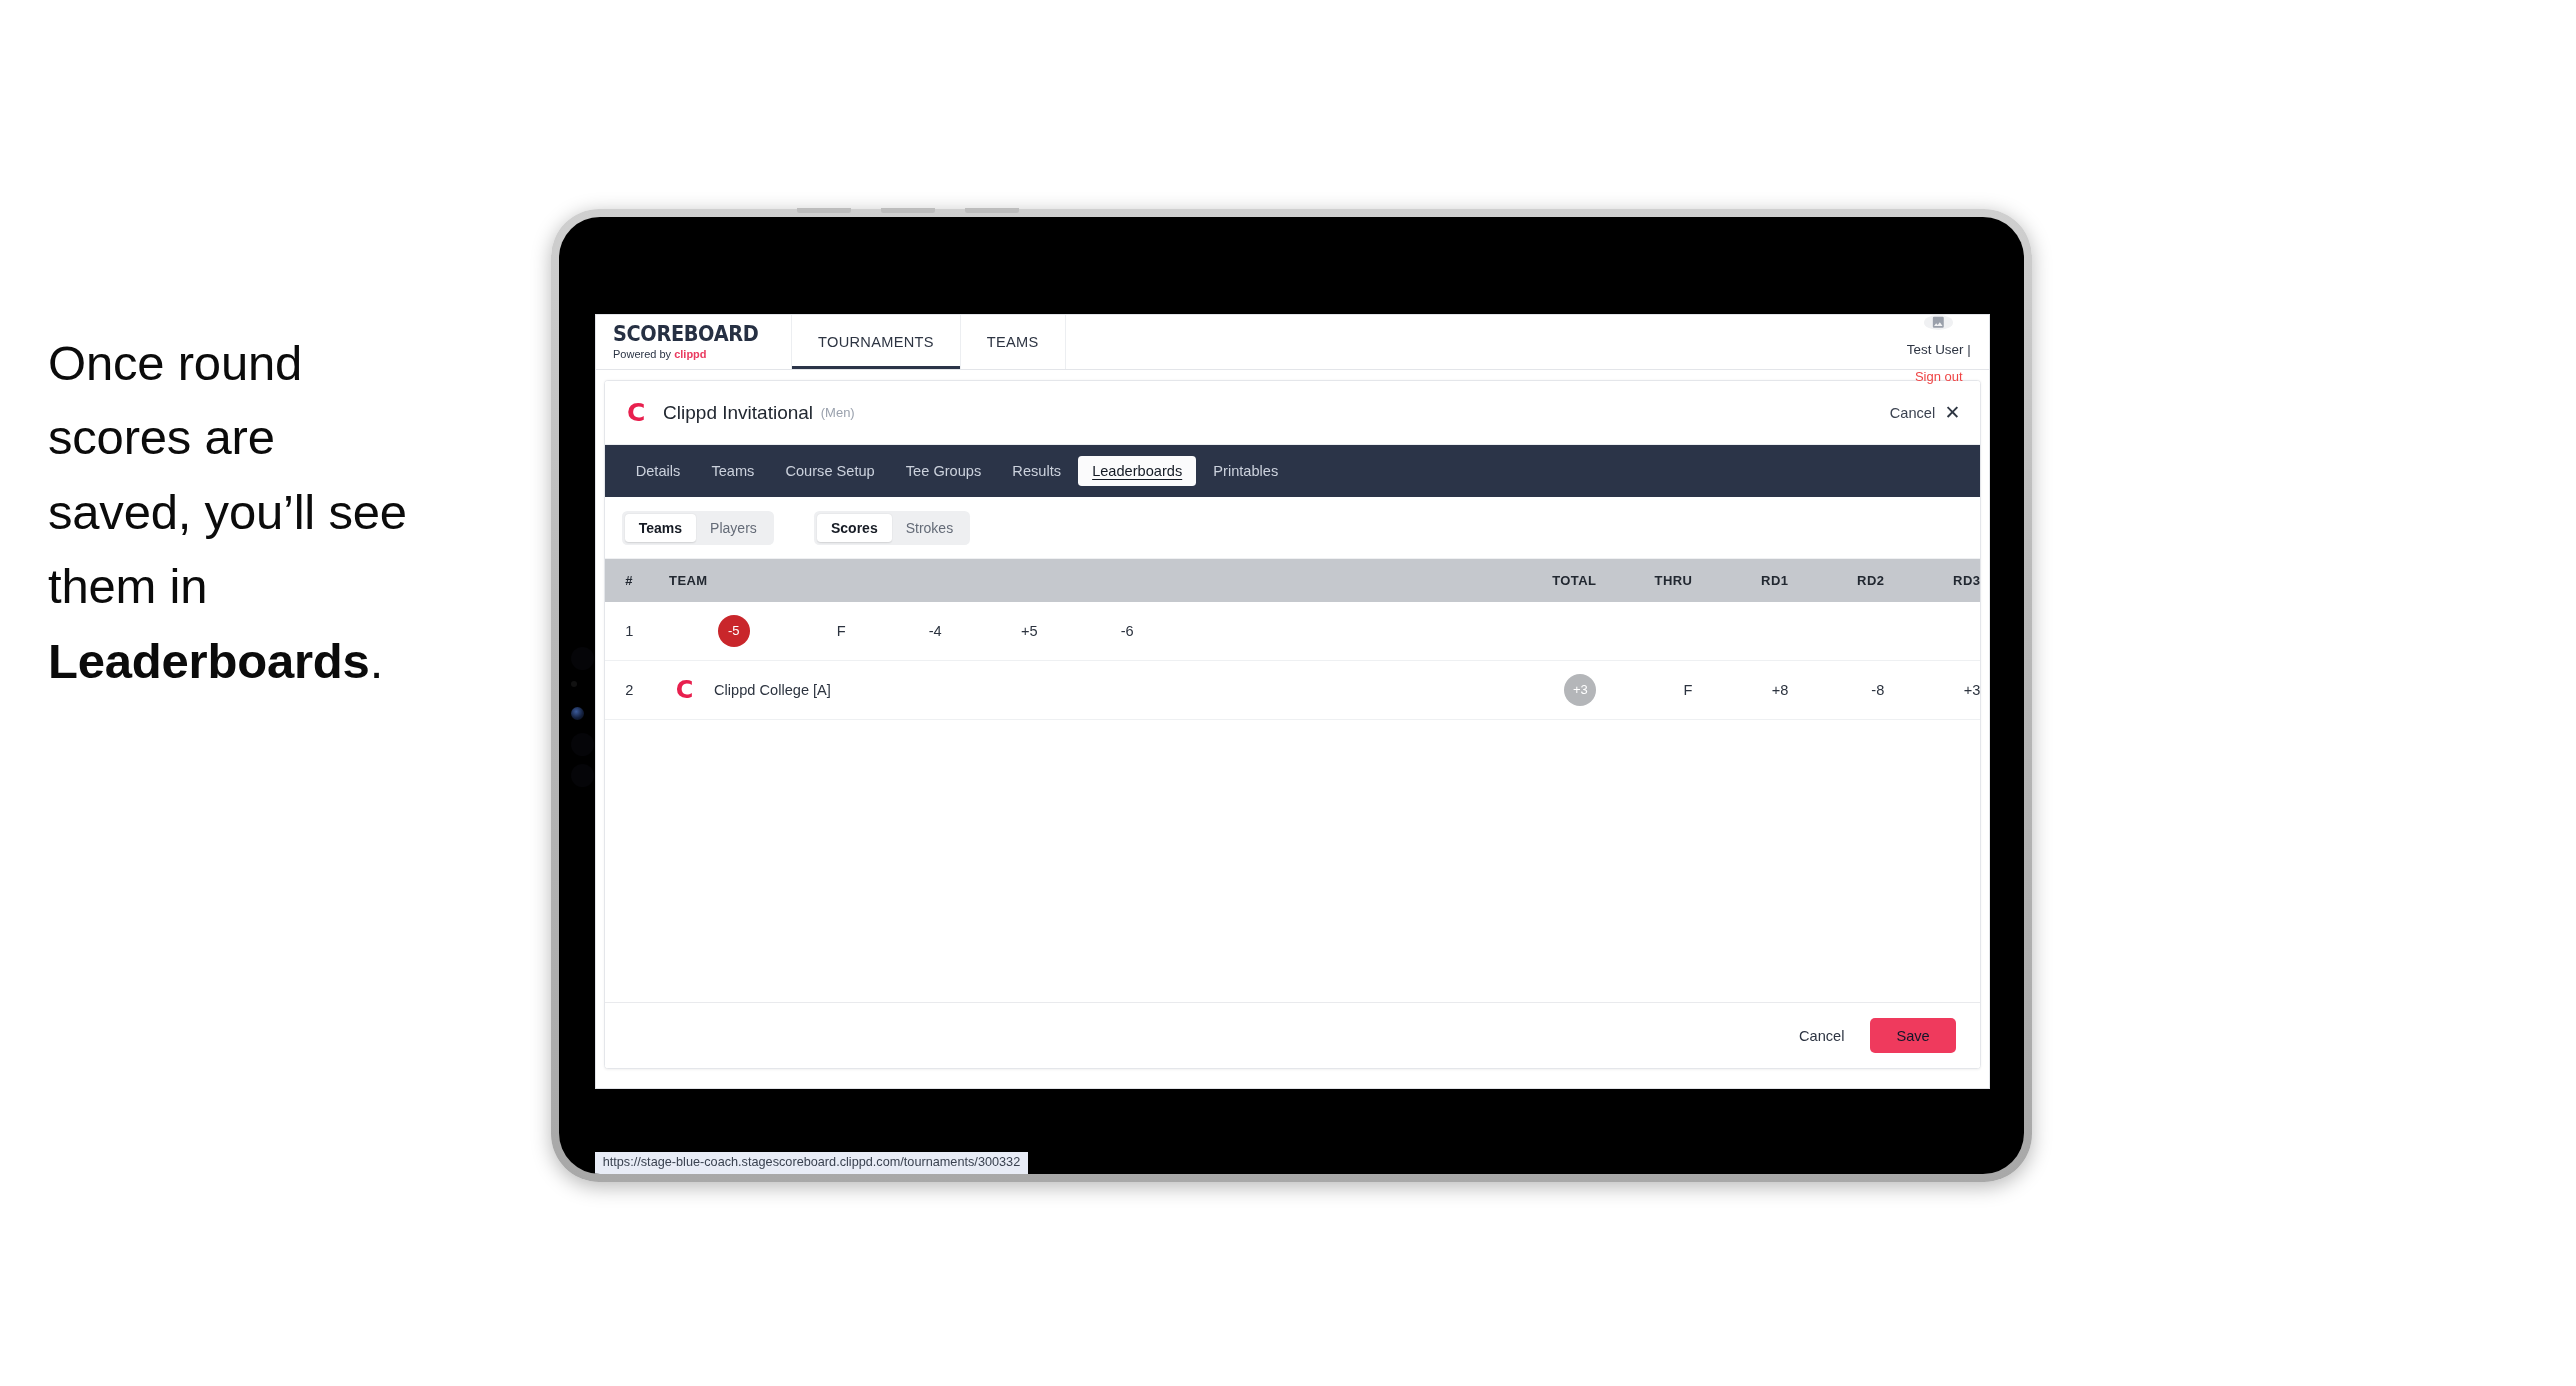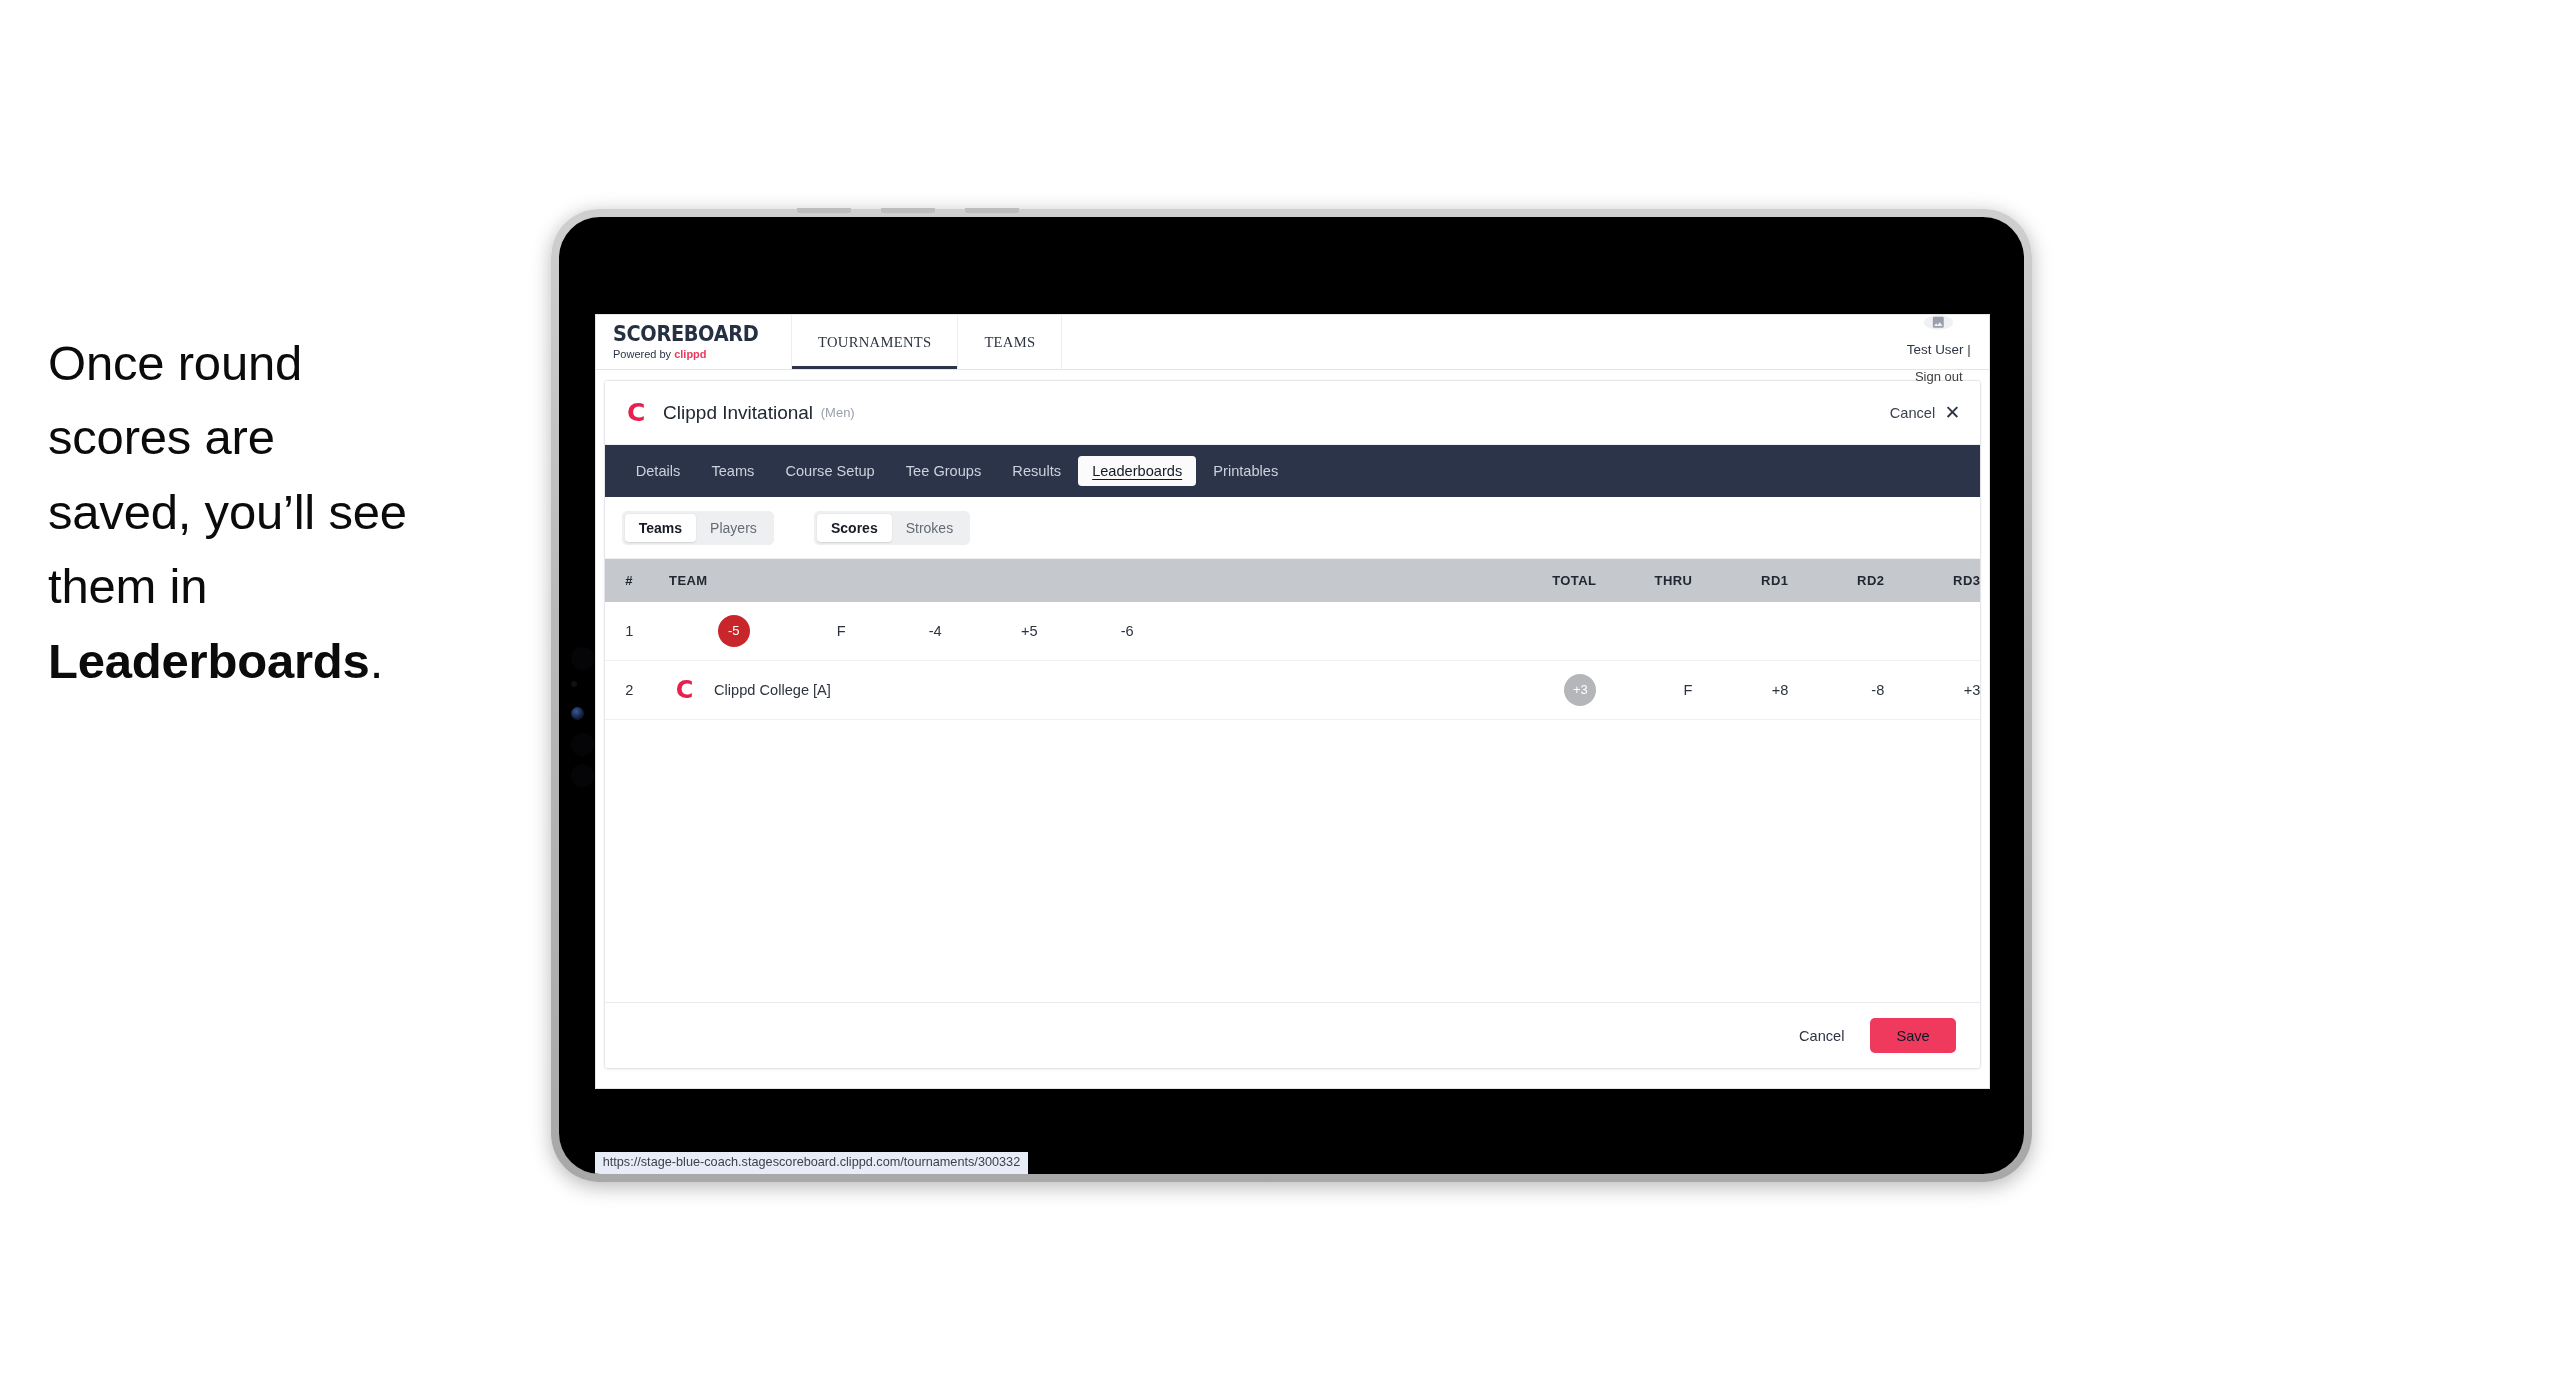--- a/index.html
+++ b/index.html
@@ -67,36 +67,36 @@
     font-weight: 700; font-size: 21px; letter-spacing: -0.4px;
     color: #263043; line-height: 1; transform: scaleX(0.92); transform-origin: left center;
   }
   .brand-sub { font-size: 11px; color: #2b3445; margin-top: 3.8px; font-weight: 400; }
   .brand-sub .pink { color: #ea3a5f; font-weight: 700; }
 
   .navtabs { display: flex; align-items: stretch; }
   .navtab {
     display: flex; align-items: center; padding: 0 26px;
     font-size: 14.6px; letter-spacing: 0.3px; color: #2d3442;
-    border-right: 0.8px solid #eceef1; cursor: pointer; position: relative; font-family: Liberation Serif, serif;
+    border-right: 0.8px solid #eceef1; cursor: pointer; position: relative;
   }
   .navtab.active::after {
     content:''; position:absolute; left:0; right:0; bottom:0; height:3.1px; background:#2b3448;
   }
 
   .appbar-right {
     margin-left: auto; display: flex; align-items: center; gap: 12.3px; padding-right: 18.4px; flex-direction: column;
   }
   .avatar {
     width: 29px; height: 29px; border-radius: 50%; background: #f0f1f3;
     display: flex; align-items: center; justify-content: center;
   }
   .avatar svg { width: 14.6px; height: 14.6px; fill: #9aa0ab; }
   .user-name { font-size: 13.4px; color: #2d3442; }
-  .signout { font-size: 13px; color: #404040; cursor: pointer; }
+  .signout { font-size: 13px; color: #ef4444; cursor: pointer; }
 
   
   .card {
     margin: 10px 7.7px 7.7px 7.7px;
     background: #fff; border: 0.8px solid #e4e6ea;
     border-radius: 3.8px; box-shadow: 0 0.8px 2.3px rgba(0,0,0,.06);
     height: 689px; display: flex; flex-direction: column; overflow: hidden;
   }
 
   .card-head {

